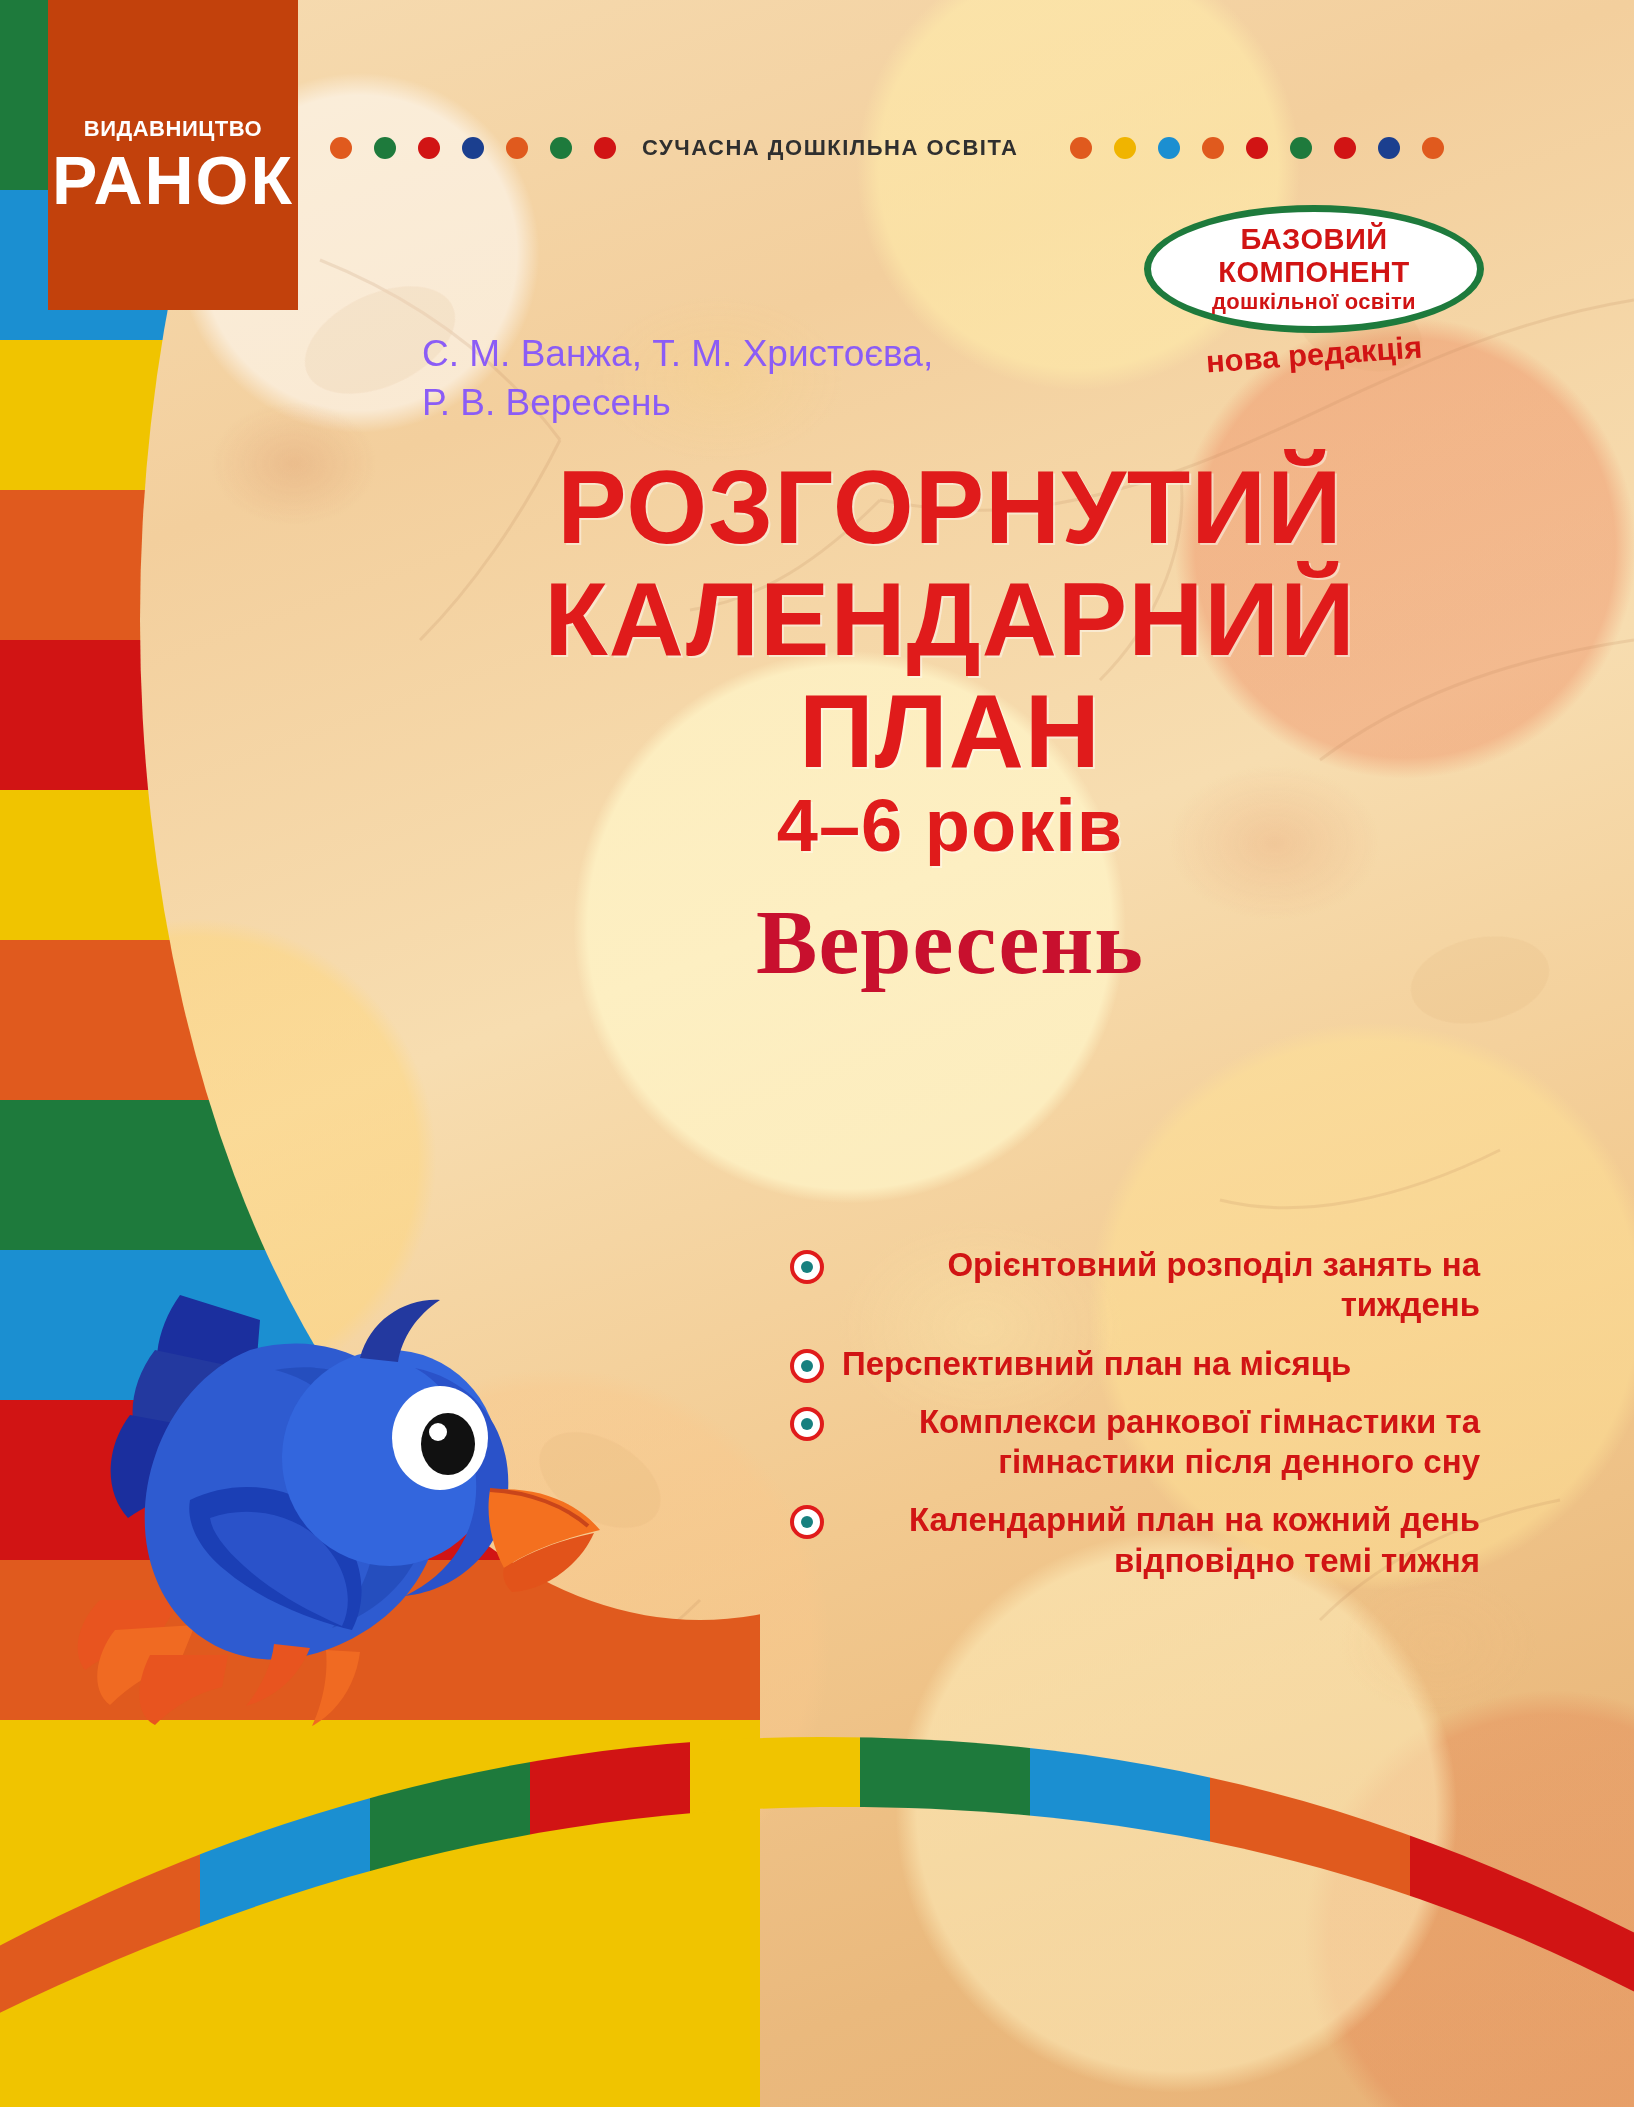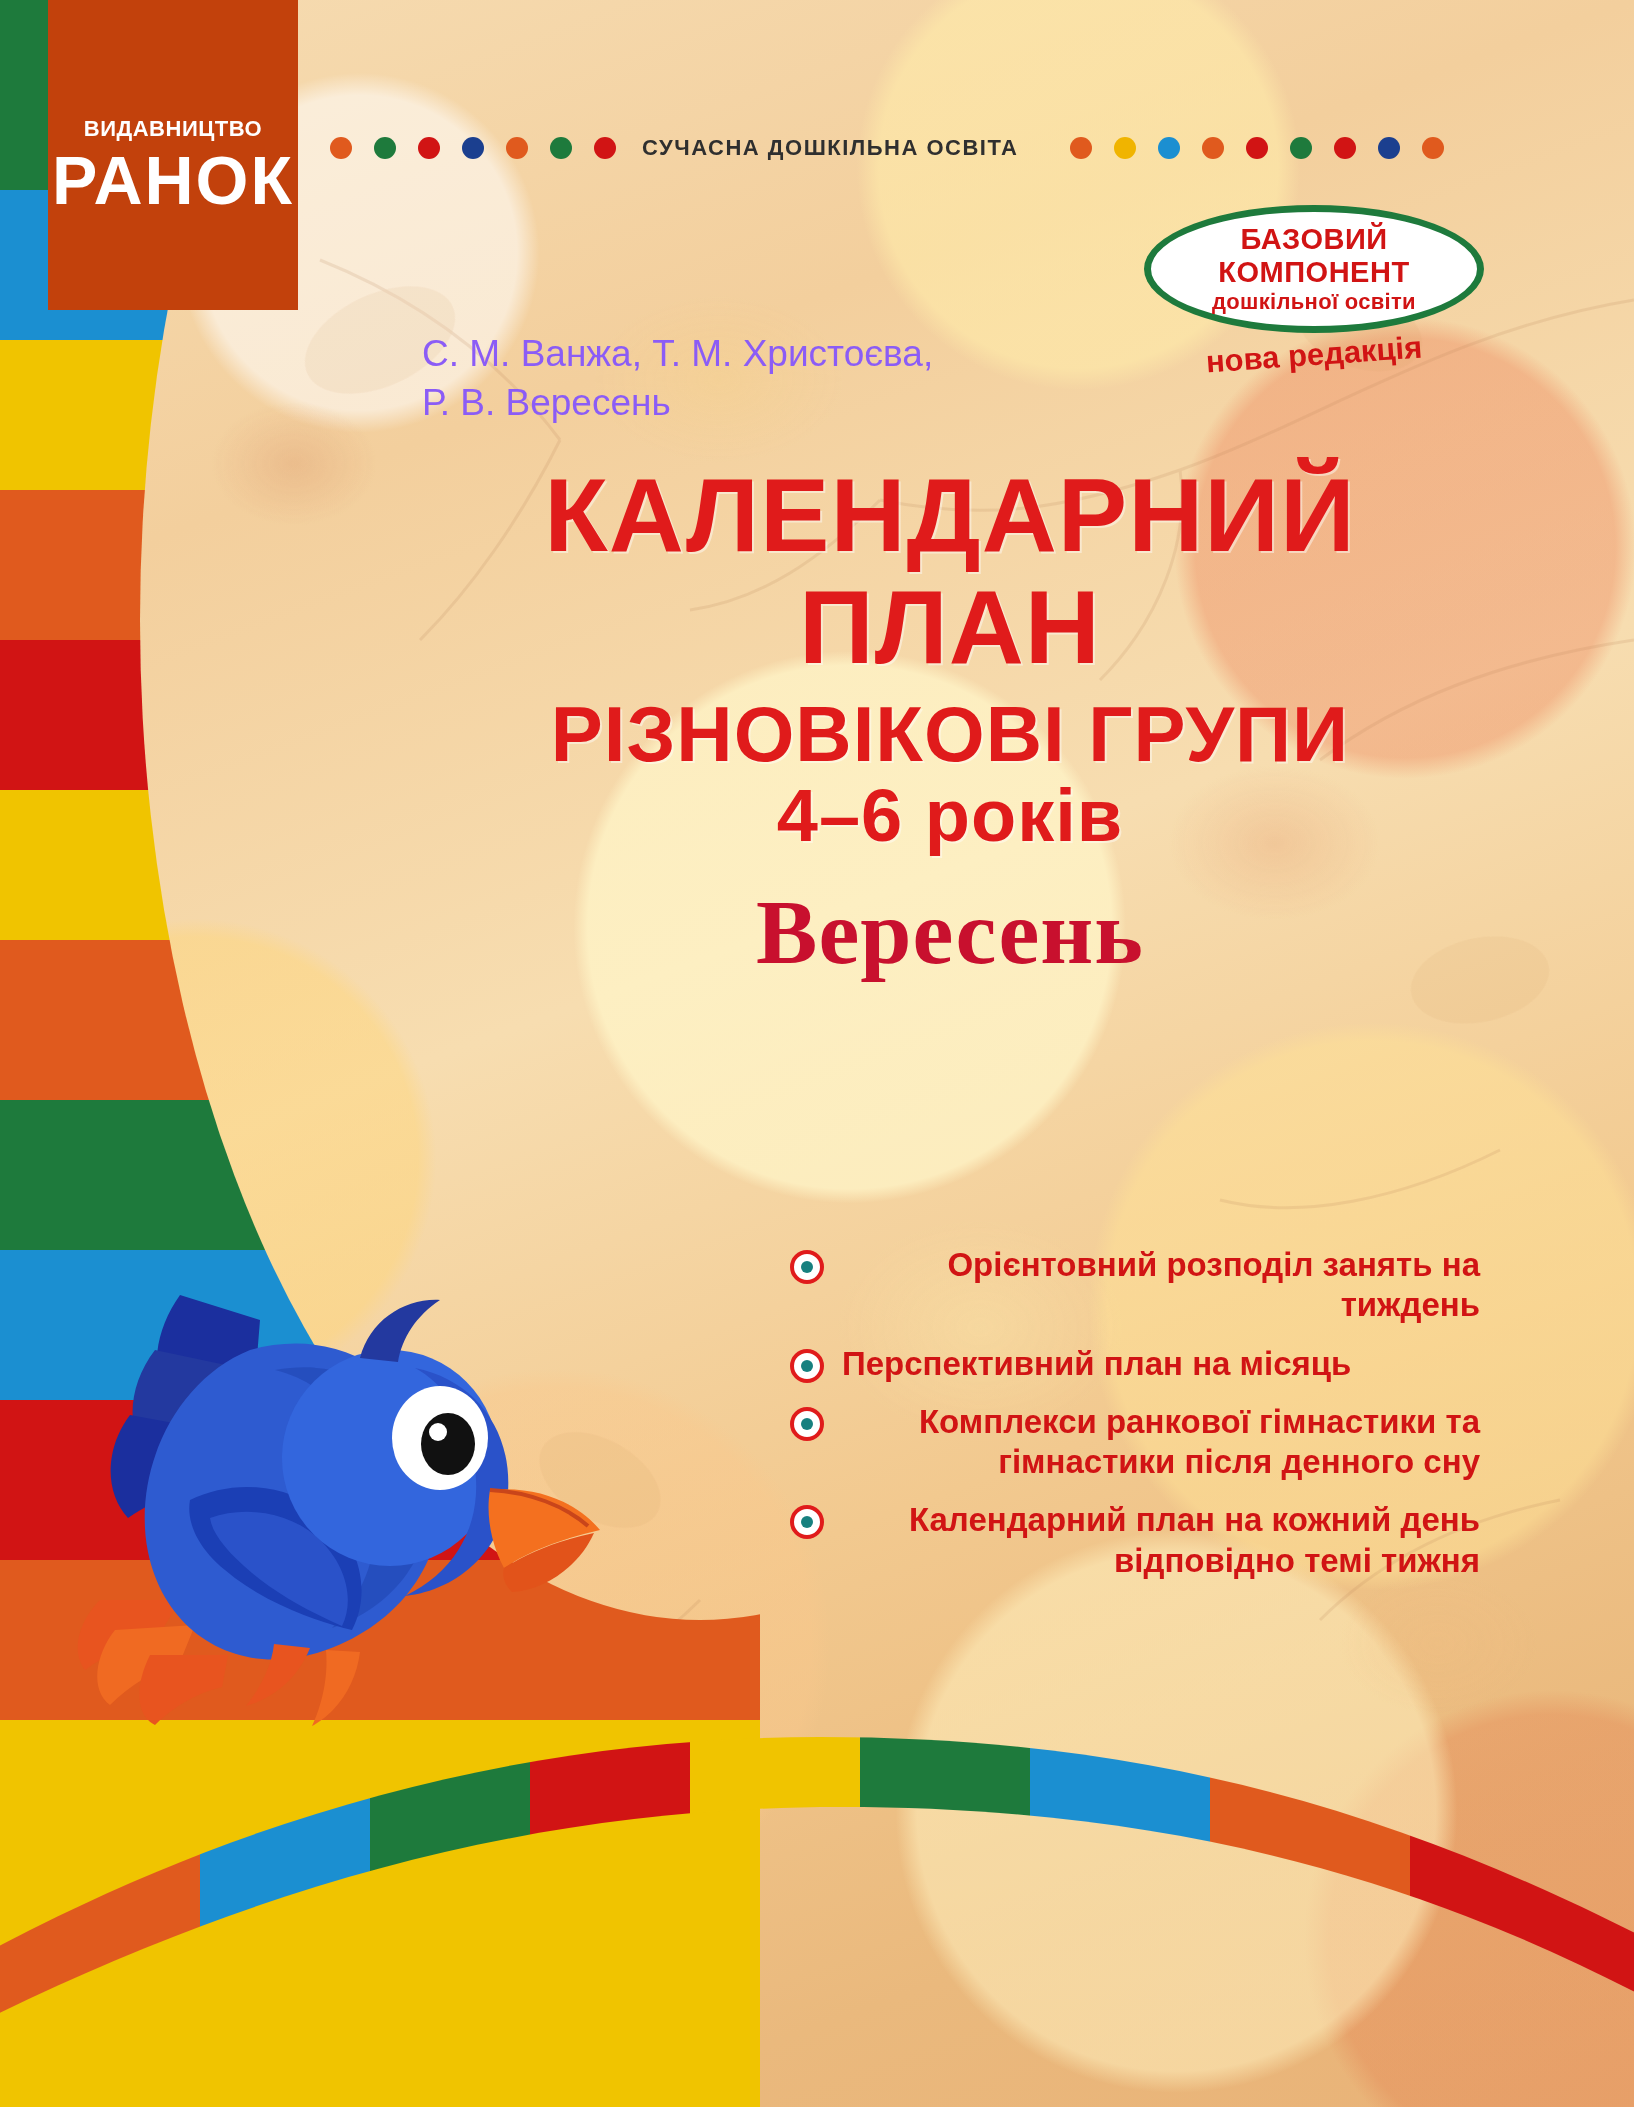--- a/index.html
+++ b/index.html
@@ -347,23 +347,23 @@
 
   <div class="badge">
     <div class="badge-oval"></div>
     <div class="badge-line1">БАЗОВИЙ</div>
     <div class="badge-line2">КОМПОНЕНТ</div>
     <div class="badge-line3">дошкільної освіти</div>
     <div class="badge-sub">нова редакція</div>
   </div>
 
   <div class="title-block">
+    <div class="t-line t1">РОЗГОРНУТИЙ</div>
     <div class="t-line t2">КАЛЕНДАРНИЙ</div>
     <div class="t-line t3">ПЛАН</div>
-    <div class="t-line t4">РІЗНОВІКОВІ ГРУПИ</div>
     <div class="t-line t5">4–6 років</div>
     <div class="month">Вересень</div>
   </div>
 
   <div class="features">
     <div class="feature">
       <span class="bullet"></span>
       <span class="feature-text">Орієнтовний розподіл занять на тиждень</span>
     </div>
     <div class="feature">

